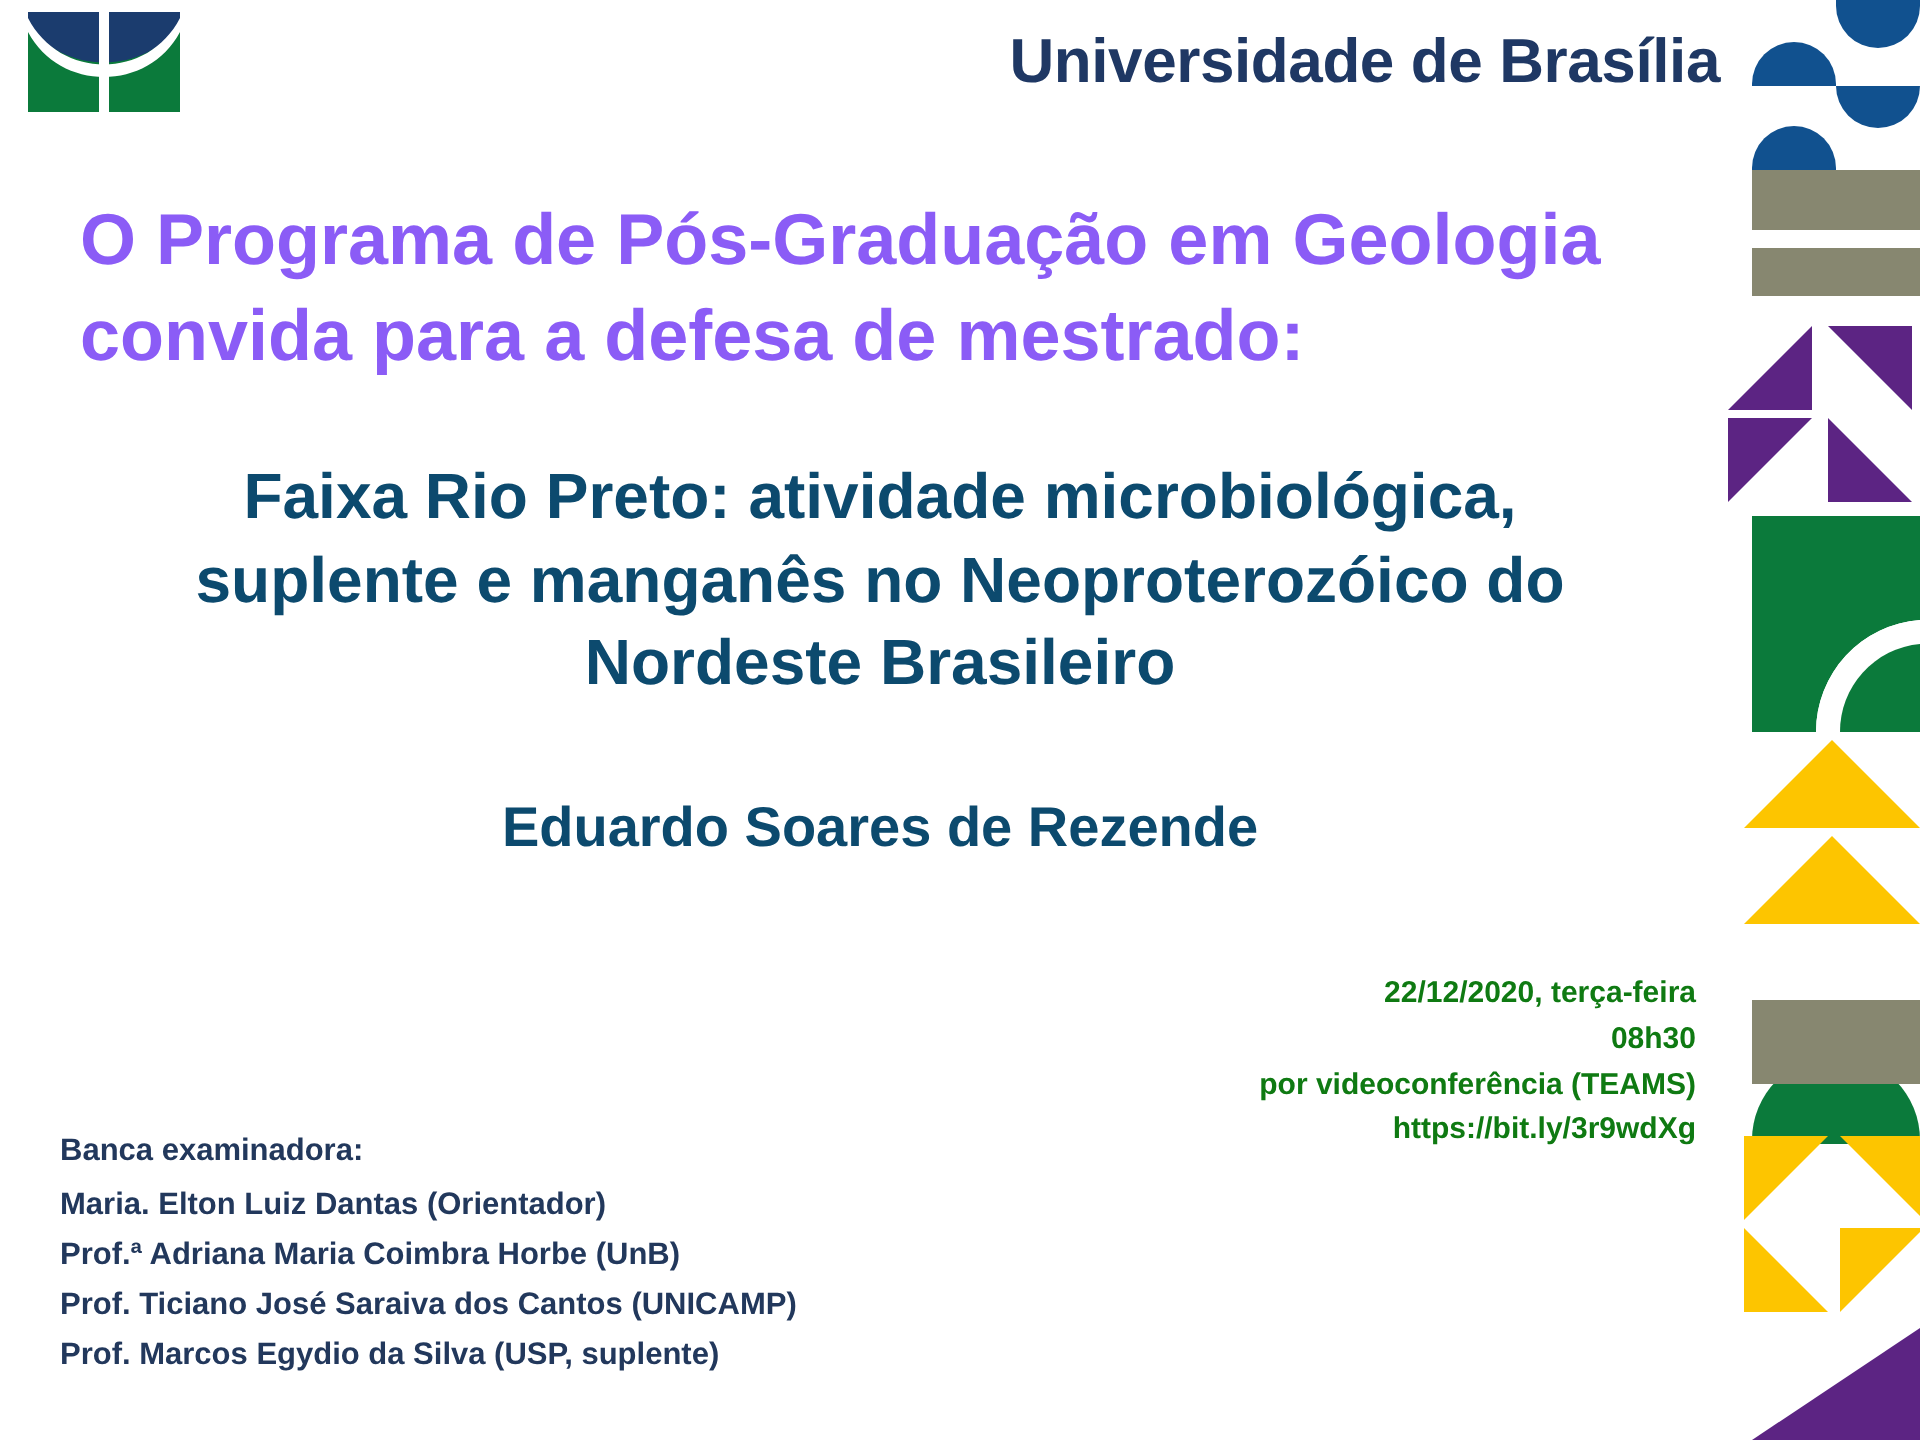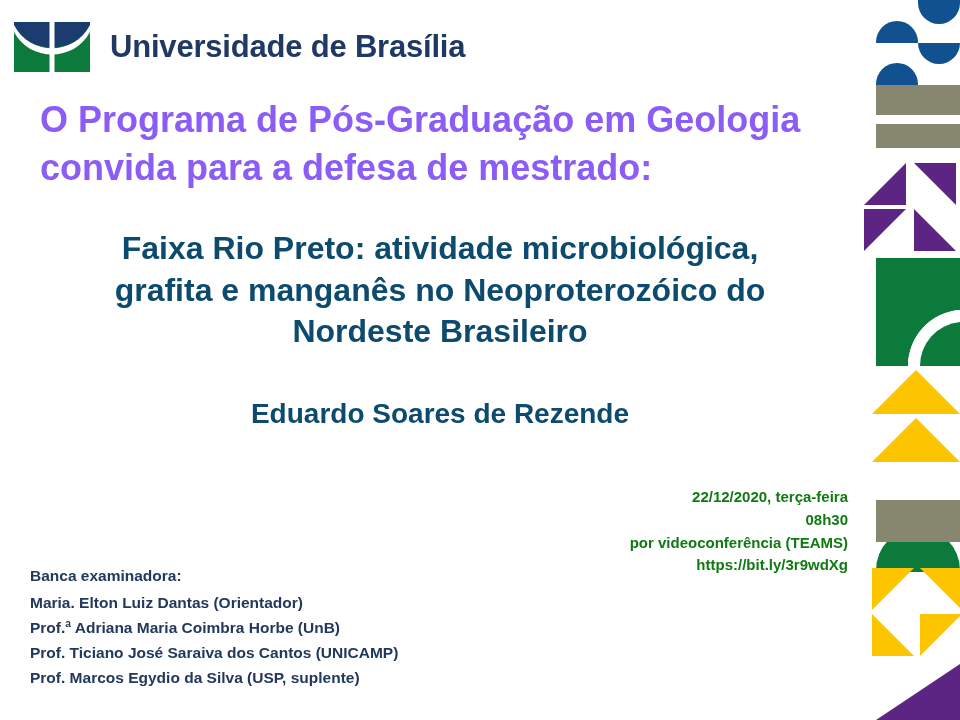--- a/index.html
+++ b/index.html
@@ -15,25 +15,26 @@
     width: 960px;
     height: 720px;
     background: #ffffff;
     overflow: hidden;
   }
 
   
   .header {
     position: absolute;
     left: 0;
-    top: 16px;
+    top: 0;
     width: 860px;
     height: 62px;
     display: flex;
     align-items: center;
+    justify-content: space-between;
   }
   .logo-mark {
     position: relative;
     width: 76px;
     height: 50px;
     margin-left: 14px;
     flex: 0 0 auto;
   }
   .logo-mark svg { display: block; }
   .logo-text {
@@ -144,21 +145,21 @@
     <div class="logo-text">Universidade de Brasília</div>
   </div>
 
   <div class="invite">
     <div>O Programa de Pós-Graduação em Geologia</div>
     <div>convida para a defesa de mestrado:</div>
   </div>
 
   <div class="thesis-title">
     <div>Faixa Rio Preto: atividade microbiológica,</div>
-    <div>grafita e manganês no Neoproterozóico do</div>
+    <div>suplente e manganês no Neoproterozóico do</div>
     <div>Nordeste Brasileiro</div>
   </div>
 
   <div class="author">Eduardo Soares de Rezende</div>
 
   <div class="event-info">
     <div>22/12/2020, terça-feira</div>
     <div>08h30</div>
     <div>por videoconferência (TEAMS)</div>
     <div>https://bit.ly/3r9wdXg</div>

